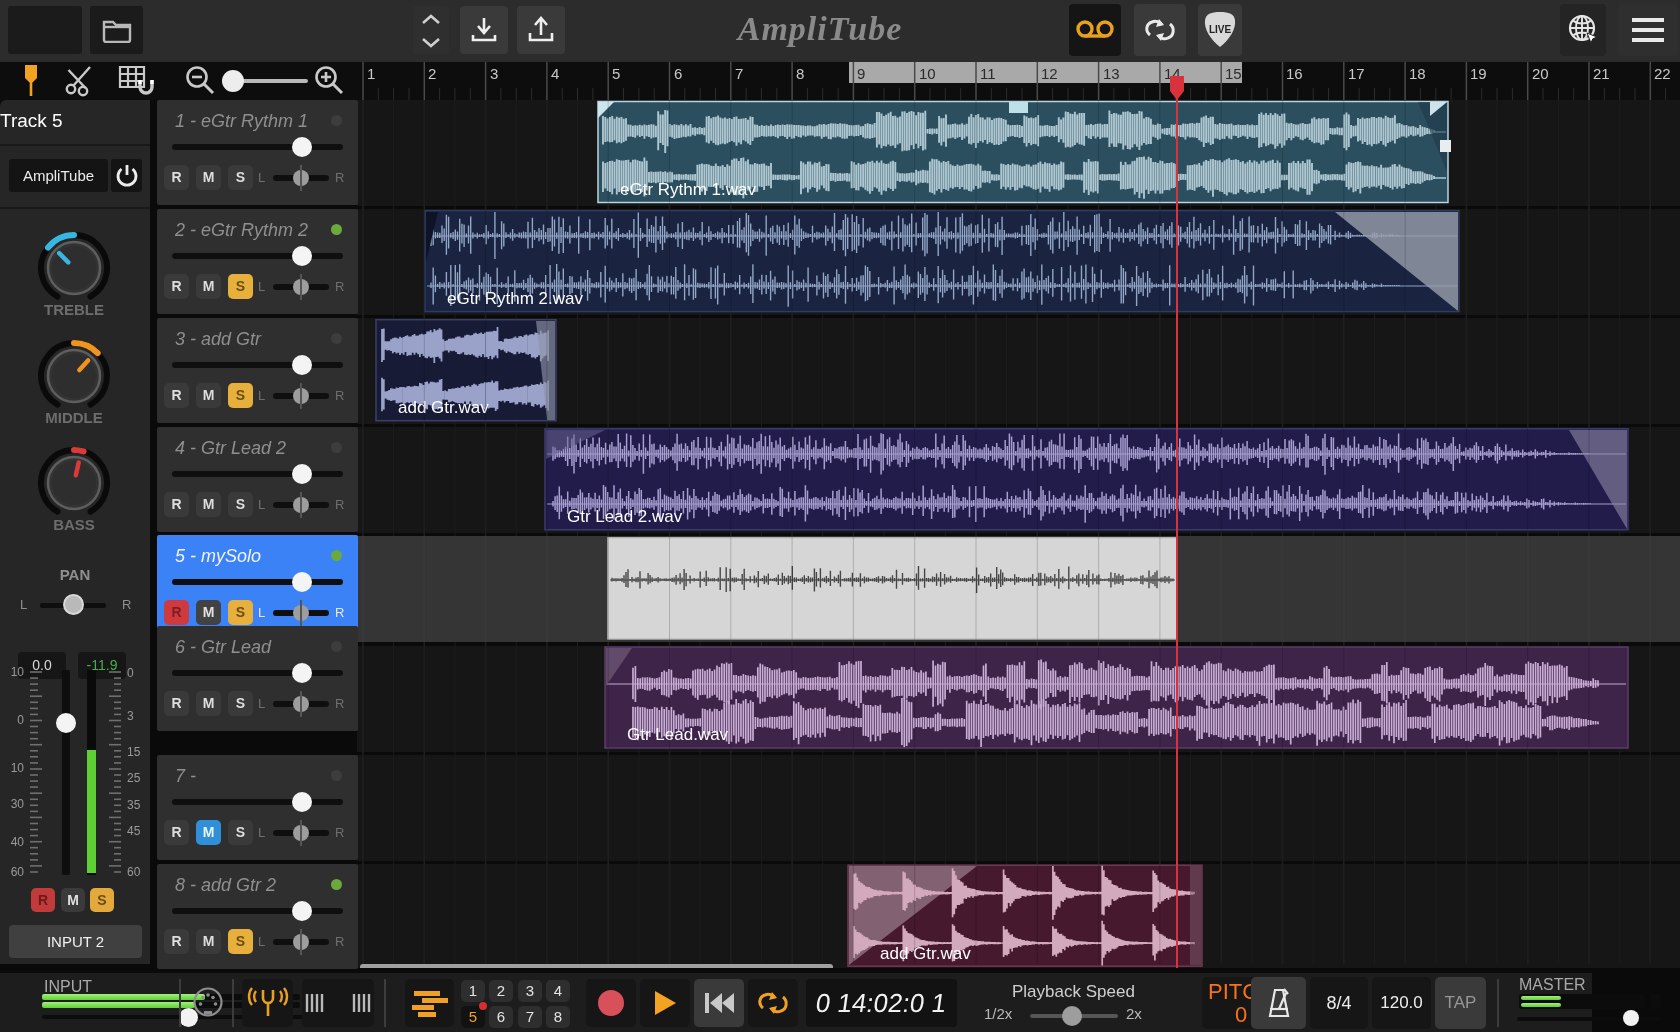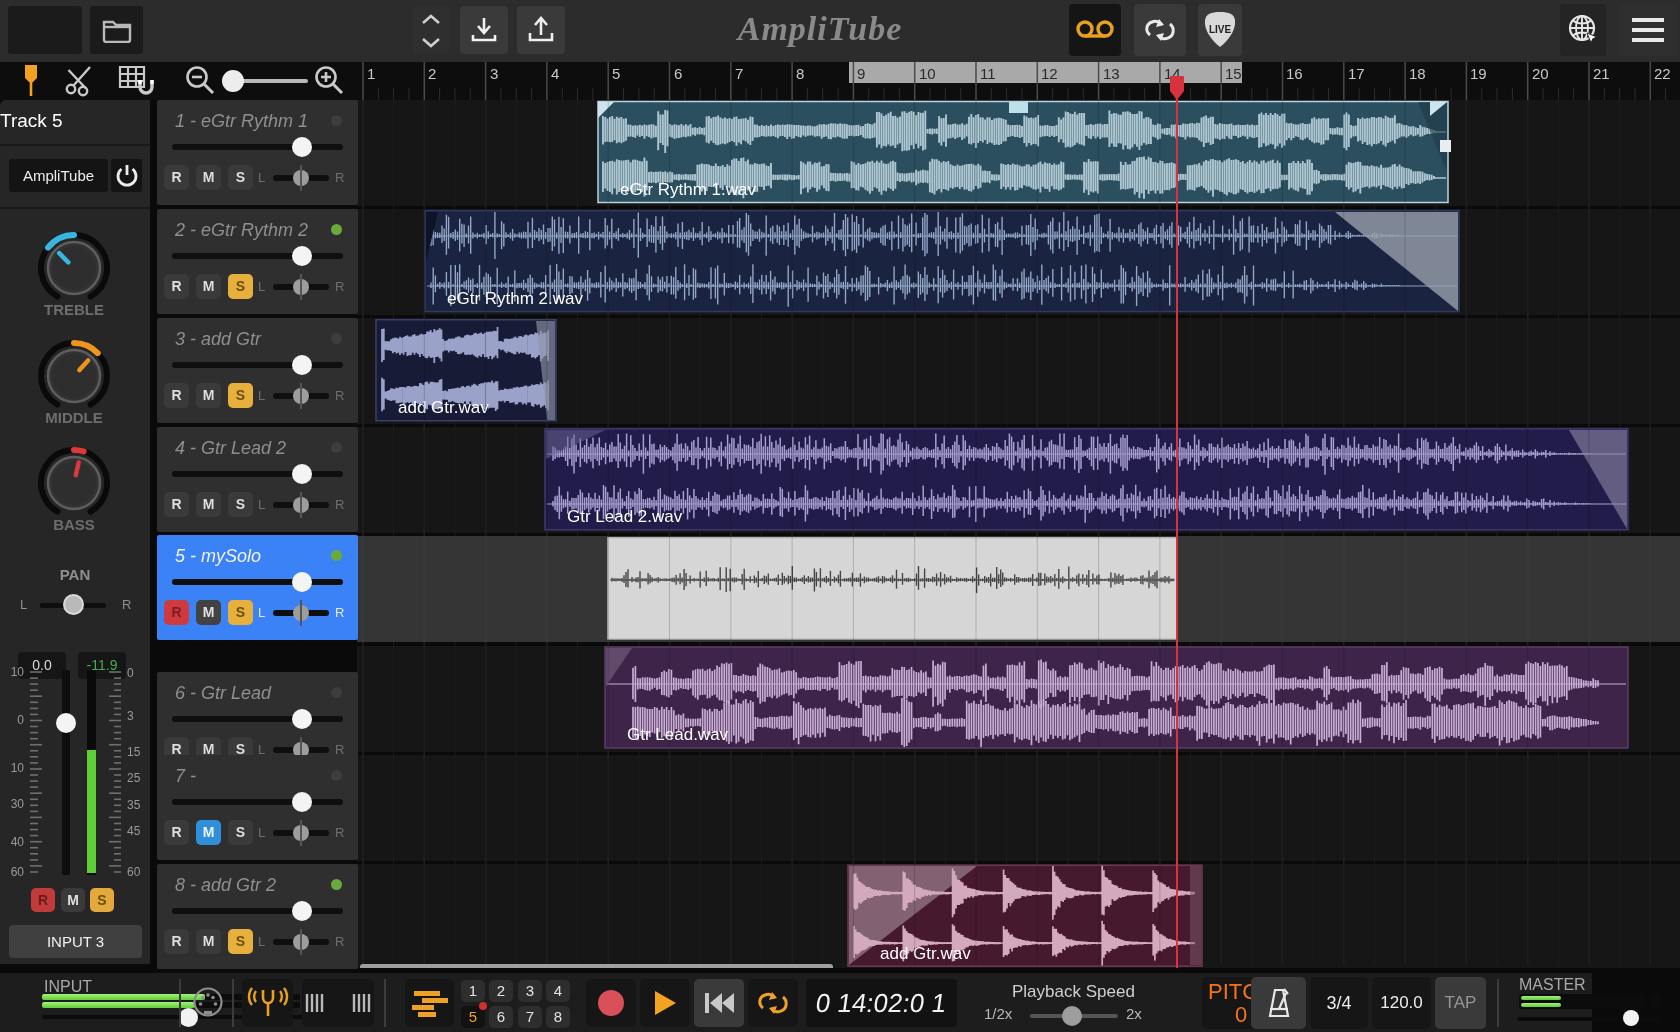--- a/index.html
+++ b/index.html
@@ -447,21 +447,21 @@
   <div id="panlbl">PAN</div>
   <div class="panL" style="left:20px">L</div>
       <div class="panL" style="left:122px">R</div>
   <div id="pantrack"></div>
       <div id="panh"></div>
   <div class="vbox" style="left:18px;color:#d9d9d9">0.0</div>
   <div class="vbox" style="left:78px;color:#43b14b">-11.9</div>
   <div class="srms" style="left:31px;background:#c23b3b;color:#6e1a1a">R</div>
   <div class="srms" style="left:61px;background:#3a3a3a;color:#e0e0e0">M</div>
   <div class="srms" style="left:90px;background:#e3a93c;color:#6b4c12">S</div>
-  <div id="in1">INPUT 3</div>
+  <div id="in1">INPUT 2</div>
 </div>
 <svg class="abs" style="left:0;top:210px" width="150" height="330">
       <path d="M 57.5 86.6 A 33 33 0 1 1 90.5 86.6" stroke="#0a0a0a" stroke-width="6" fill="none" stroke-linecap="round"></path>
       <path d="M 48.0 37.7 A 33 33 0 0 1 74.0 25.0" stroke="#38b6e0" stroke-width="6" fill="none" stroke-linecap="round"></path>
       <circle cx="74" cy="58" r="26" fill="#333333" stroke="#5e5e5e" stroke-width="2.5"></circle>
       <circle cx="74" cy="58" r="22" fill="#2e2e2e"></circle>
       <line x1="68.3" y1="52.3" x2="59.2" y2="43.2" stroke="#38b6e0" stroke-width="4.5" stroke-linecap="round"></line>
       <text x="74" y="105" text-anchor="middle" font-size="15" font-weight="bold" fill="#6d6d6d">TREBLE</text>
       <path d="M 57.5 194.6 A 33 33 0 1 1 90.5 194.6" stroke="#0a0a0a" stroke-width="6" fill="none" stroke-linecap="round"></path>
       <path d="M 74.0 133.0 A 33 33 0 0 1 97.7 143.1" stroke="#ef941f" stroke-width="6" fill="none" stroke-linecap="round"></path>
@@ -632,21 +632,21 @@
       </div>
 <div class="trms" style="left:7px;background:#cf3a3f;color:#7c1d22">R</div>
 <div class="trms" style="left:39px;background:#424242;color:#e0e0e0">M</div>
 <div class="trms" style="left:71px;background:#e7b03c;color:#6b4c12">S</div>
 <div class="tlr" style="left:101px;color:#e8e8e8">L</div>
 <div class="tlr" style="left:178px;color:#e8e8e8">R</div>
 <div class="tpan">
         <div class="tpanh"></div>
       </div>
 </div>
-<div class="thdr" style="top:672px;background:#2f2f2f">
+<div class="thdr" style="top:626px;background:#2f2f2f">
 <div class="ttitle" style="color:#8f8f8f">6 - Gtr Lead</div>
 <div class="tdot" style="background:#3d3d3d"></div>
 <div class="tvol">
         <div class="tvolh"></div>
       </div>
 <div class="trms" style="left:7px;background:#3a3a3a;color:#dedede">R</div>
 <div class="trms" style="left:39px;background:#3a3a3a;color:#dedede">M</div>
 <div class="trms" style="left:71px;background:#3a3a3a;color:#dedede">S</div>
 <div class="tlr" style="left:101px;color:#6f6f6f">L</div>
 <div class="tlr" style="left:178px;color:#6f6f6f">R</div>
@@ -779,21 +779,21 @@
         <div style="text-align:center">PITCH<br>0</div>
       </div>
   <div class="bb-lite" style="left:1251px;top:4px;width:55px;height:52px">
         <svg width="26" height="32" viewBox="0 0 26 32">
           <path d="M9 3 h8 l5 26 h-18 z" stroke="#e8e8e8" stroke-width="2.2" fill="none"></path>
           <path d="M4 22 h18" stroke="#e8e8e8" stroke-width="2.2"></path>
           <path d="M13 22 L20 6" stroke="#e8e8e8" stroke-width="2.2"></path>
           <path d="M18 2 l4 5" stroke="#e8e8e8" stroke-width="2.2"></path>
         </svg>
       </div>
-  <div class="bb-box" style="left:1310px;top:4px;width:58px;height:52px;color:#ececec;font-size:18px">3/4</div>
+  <div class="bb-box" style="left:1310px;top:4px;width:58px;height:52px;color:#ececec;font-size:18px">8/4</div>
   <div class="bb-box" style="left:1372px;top:4px;width:59px;height:52px;color:#ececec;font-size:17px">120.0</div>
   <div class="bb-lite" style="left:1435px;top:4px;width:51px;height:52px;color:#969696;font-size:17px">TAP</div>
   <div class="bsep" style="left:1497px"></div>
   <div style="position:absolute;left:1519px;top:3px;color:#a9a9a9;font-size:16px">MASTER DAW</div>
   <div id="mtr-out" style="left:1519px;width:145px">
     <div class="mbarbg" style="left:0;top:0;width:126px;height:15px;border-radius:3px"></div>
     <div class="mbar" style="left:2px;top:2px;width:40px;height:4px"></div>
     <div class="mbar" style="left:2px;top:9px;width:40px;height:4px"></div>
     <div class="mbarbg" style="left:131px;top:0;width:11px;height:15px"></div>
   </div>

